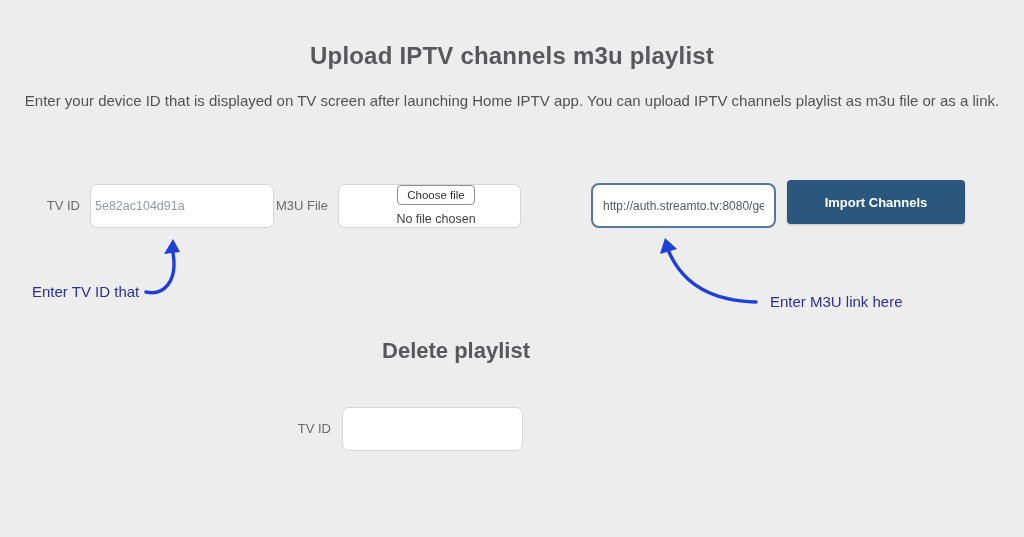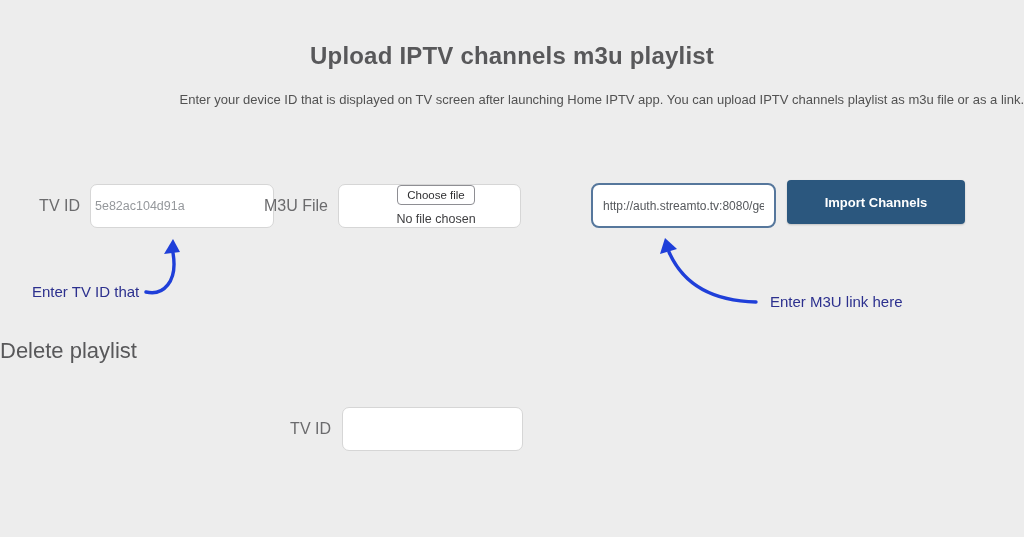--- a/index.html
+++ b/index.html
@@ -13,27 +13,27 @@
   .page { position: absolute; inset: 0; border-radius: 29px; }
 
   .page-title {
     position: absolute; top: 42px; left: 0; width: 1024px;
     text-align: center;
     font-size: 24px; font-weight: bold; color: #58585a;
     letter-spacing: 0.2px;
   }
   .page-subtitle {
     position: absolute; top: 92px; left: 0; width: 1024px;
-    text-align: right;
-    font-size: 13px; color: #525252;
+    text-align: center;
+    font-size: 15px; color: #525252;
   }
 
   .field-label {
     position: absolute; height: 44px; line-height: 44px;
-    font-size: 16px; color: #6b6b6d; text-align: right;
+    font-size: 13px; color: #6b6b6d; text-align: right;
   }
   .text-input {
     position: absolute; height: 44px;
     background: #ffffff;
     border: 1px solid #d6d6d6;
     border-radius: 7px;
     padding: 0 4px;
     font-family: "Liberation Sans", "DejaVu Sans", sans-serif;
     font-size: 12.5px; color: #95989c;
     outline: none;
@@ -81,22 +81,22 @@
   .hint-tvid { top: 283px; left: 32px; }
   .hint-m3u  { top: 293px; left: 770px; text-align: right; }
 
   .arrows-svg {
     position: absolute; inset: 0; width: 1024px; height: 537px;
     pointer-events: none;
   }
 
   .delete-title {
     position: absolute; top: 338px; left: 0; width: 912px;
-    text-align: left;
-    font-size: 22px; font-weight: normal; color: #58585a;
+    text-align: center;
+    font-size: 22px; font-weight: bold; color: #58585a;
   }
   .label-del-tvid { top: 407px; left: 241px; width: 90px; }
   .input-del-tvid { top: 407px; left: 342px; width: 181px; }
   .btn-delete     { top: 407px; left: 535px; width: 178px; }
 </style>
 </head>
 <body>
 
 <div class="page">
 

